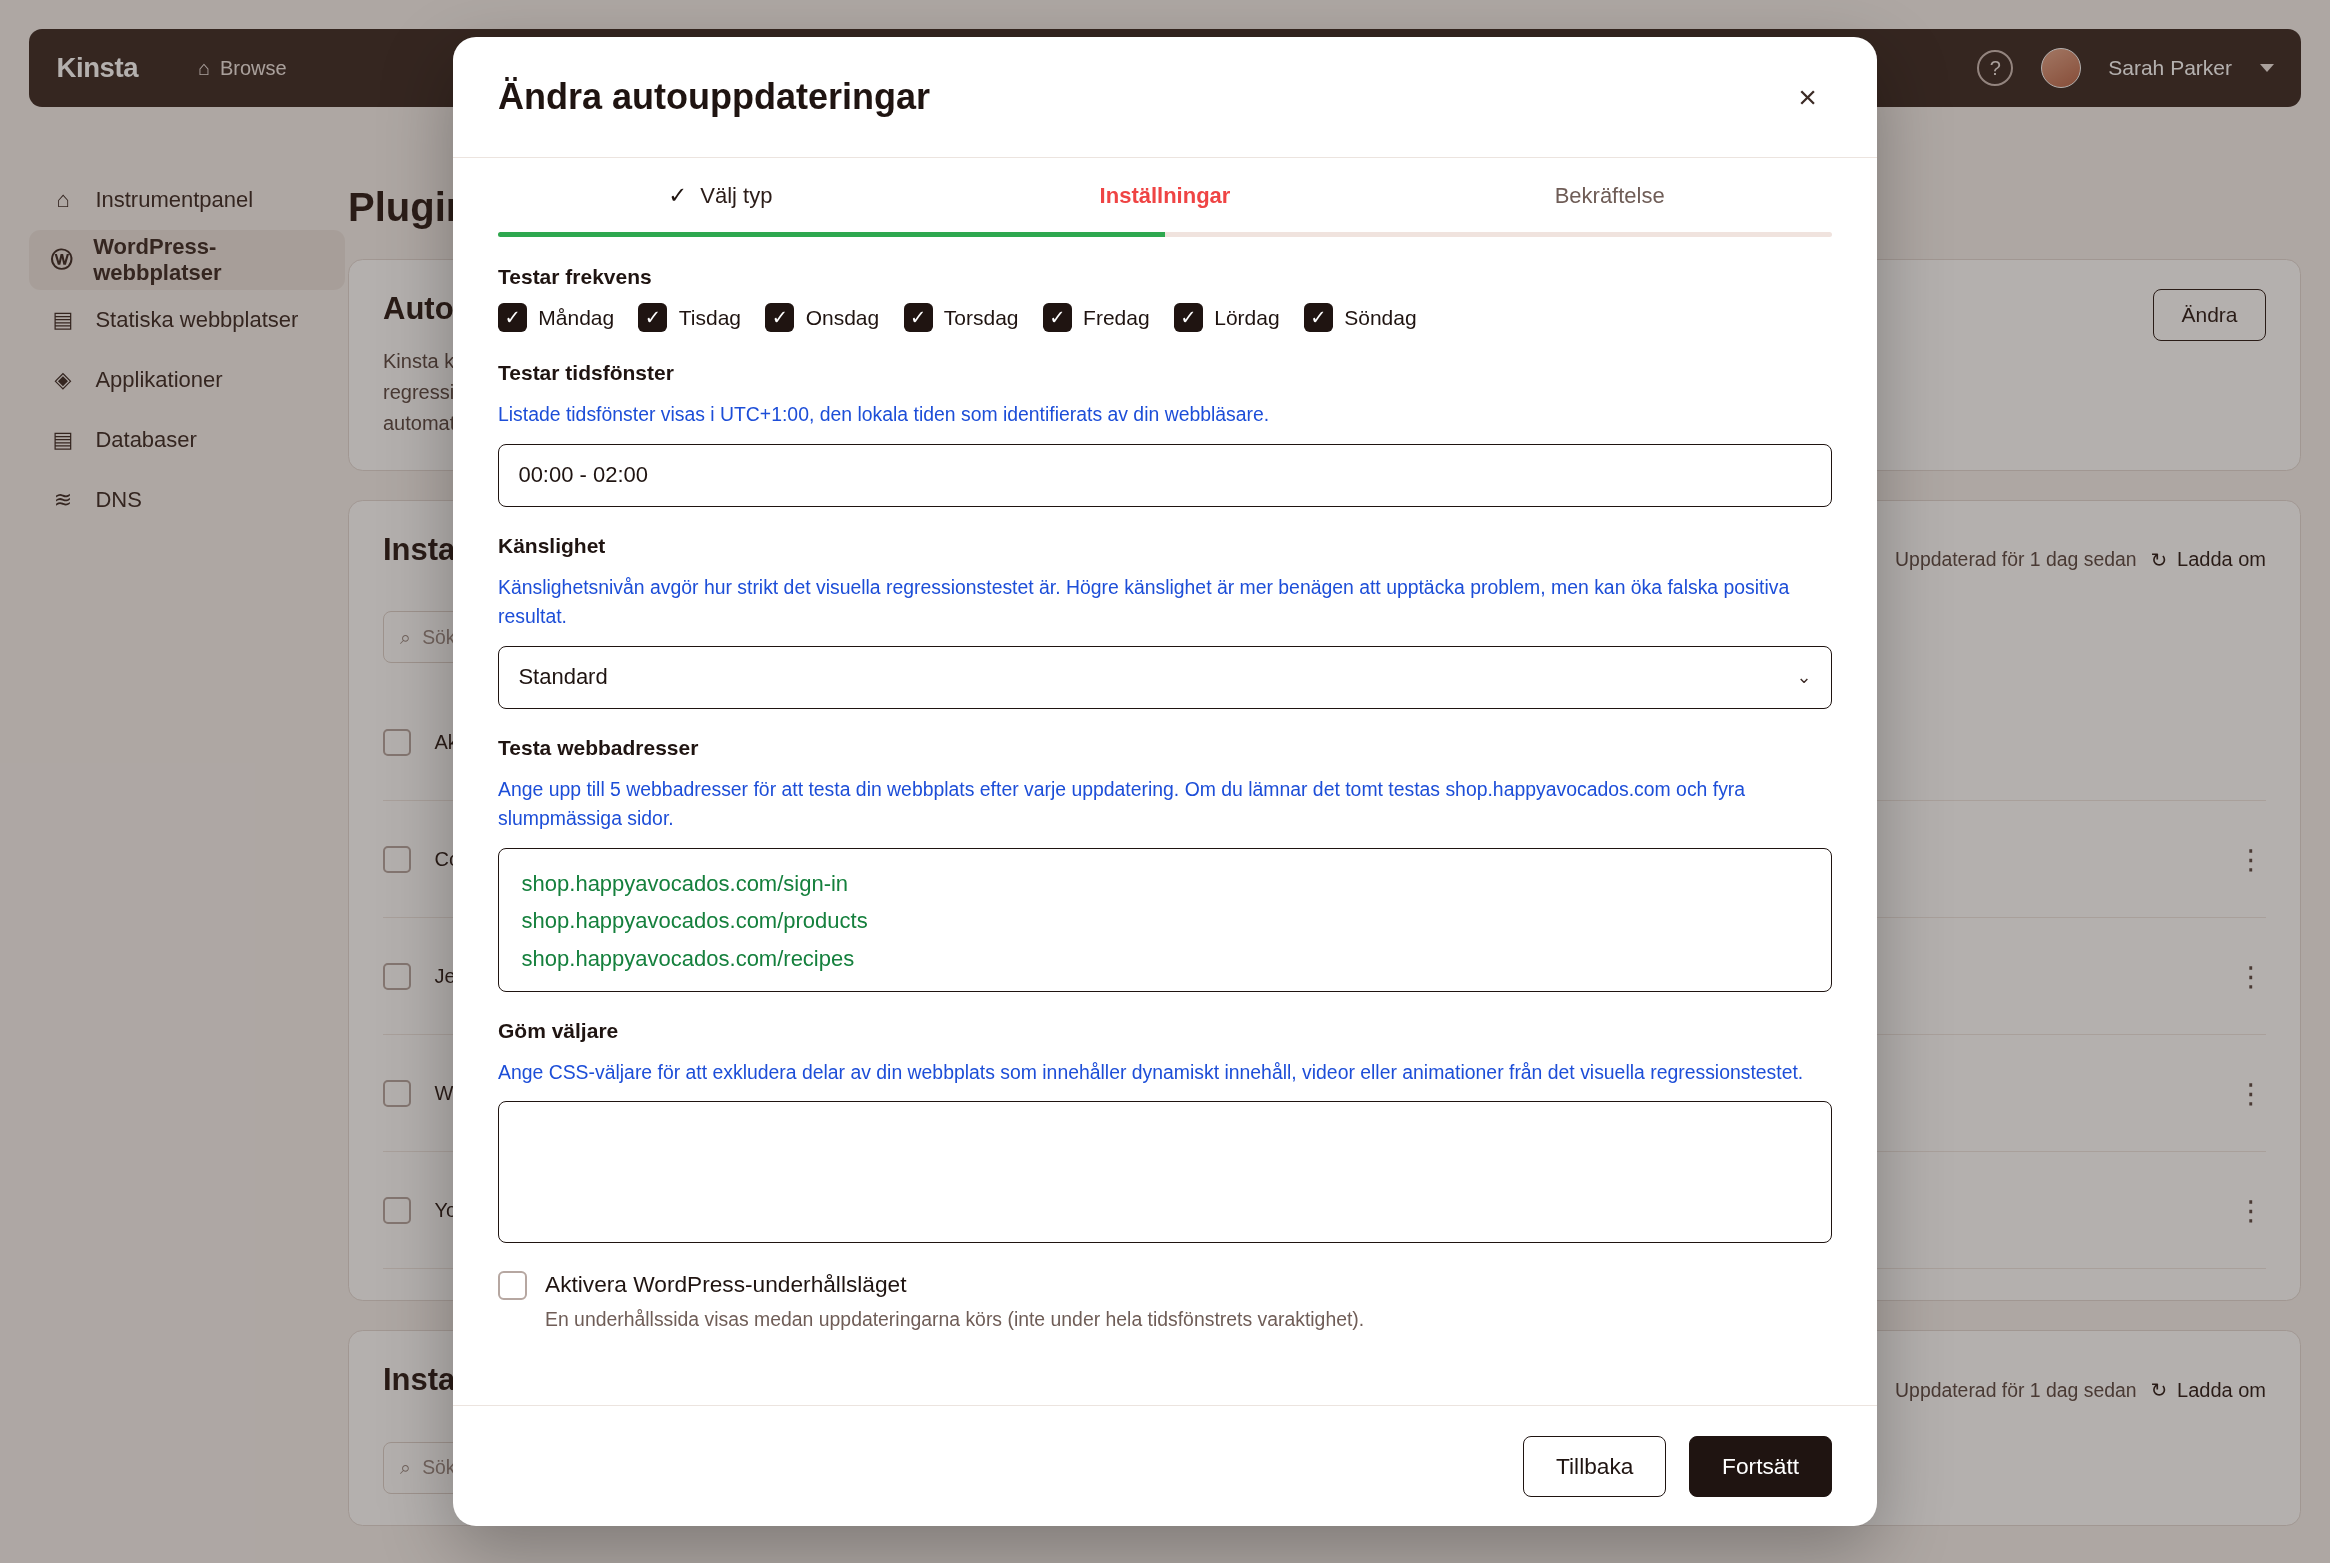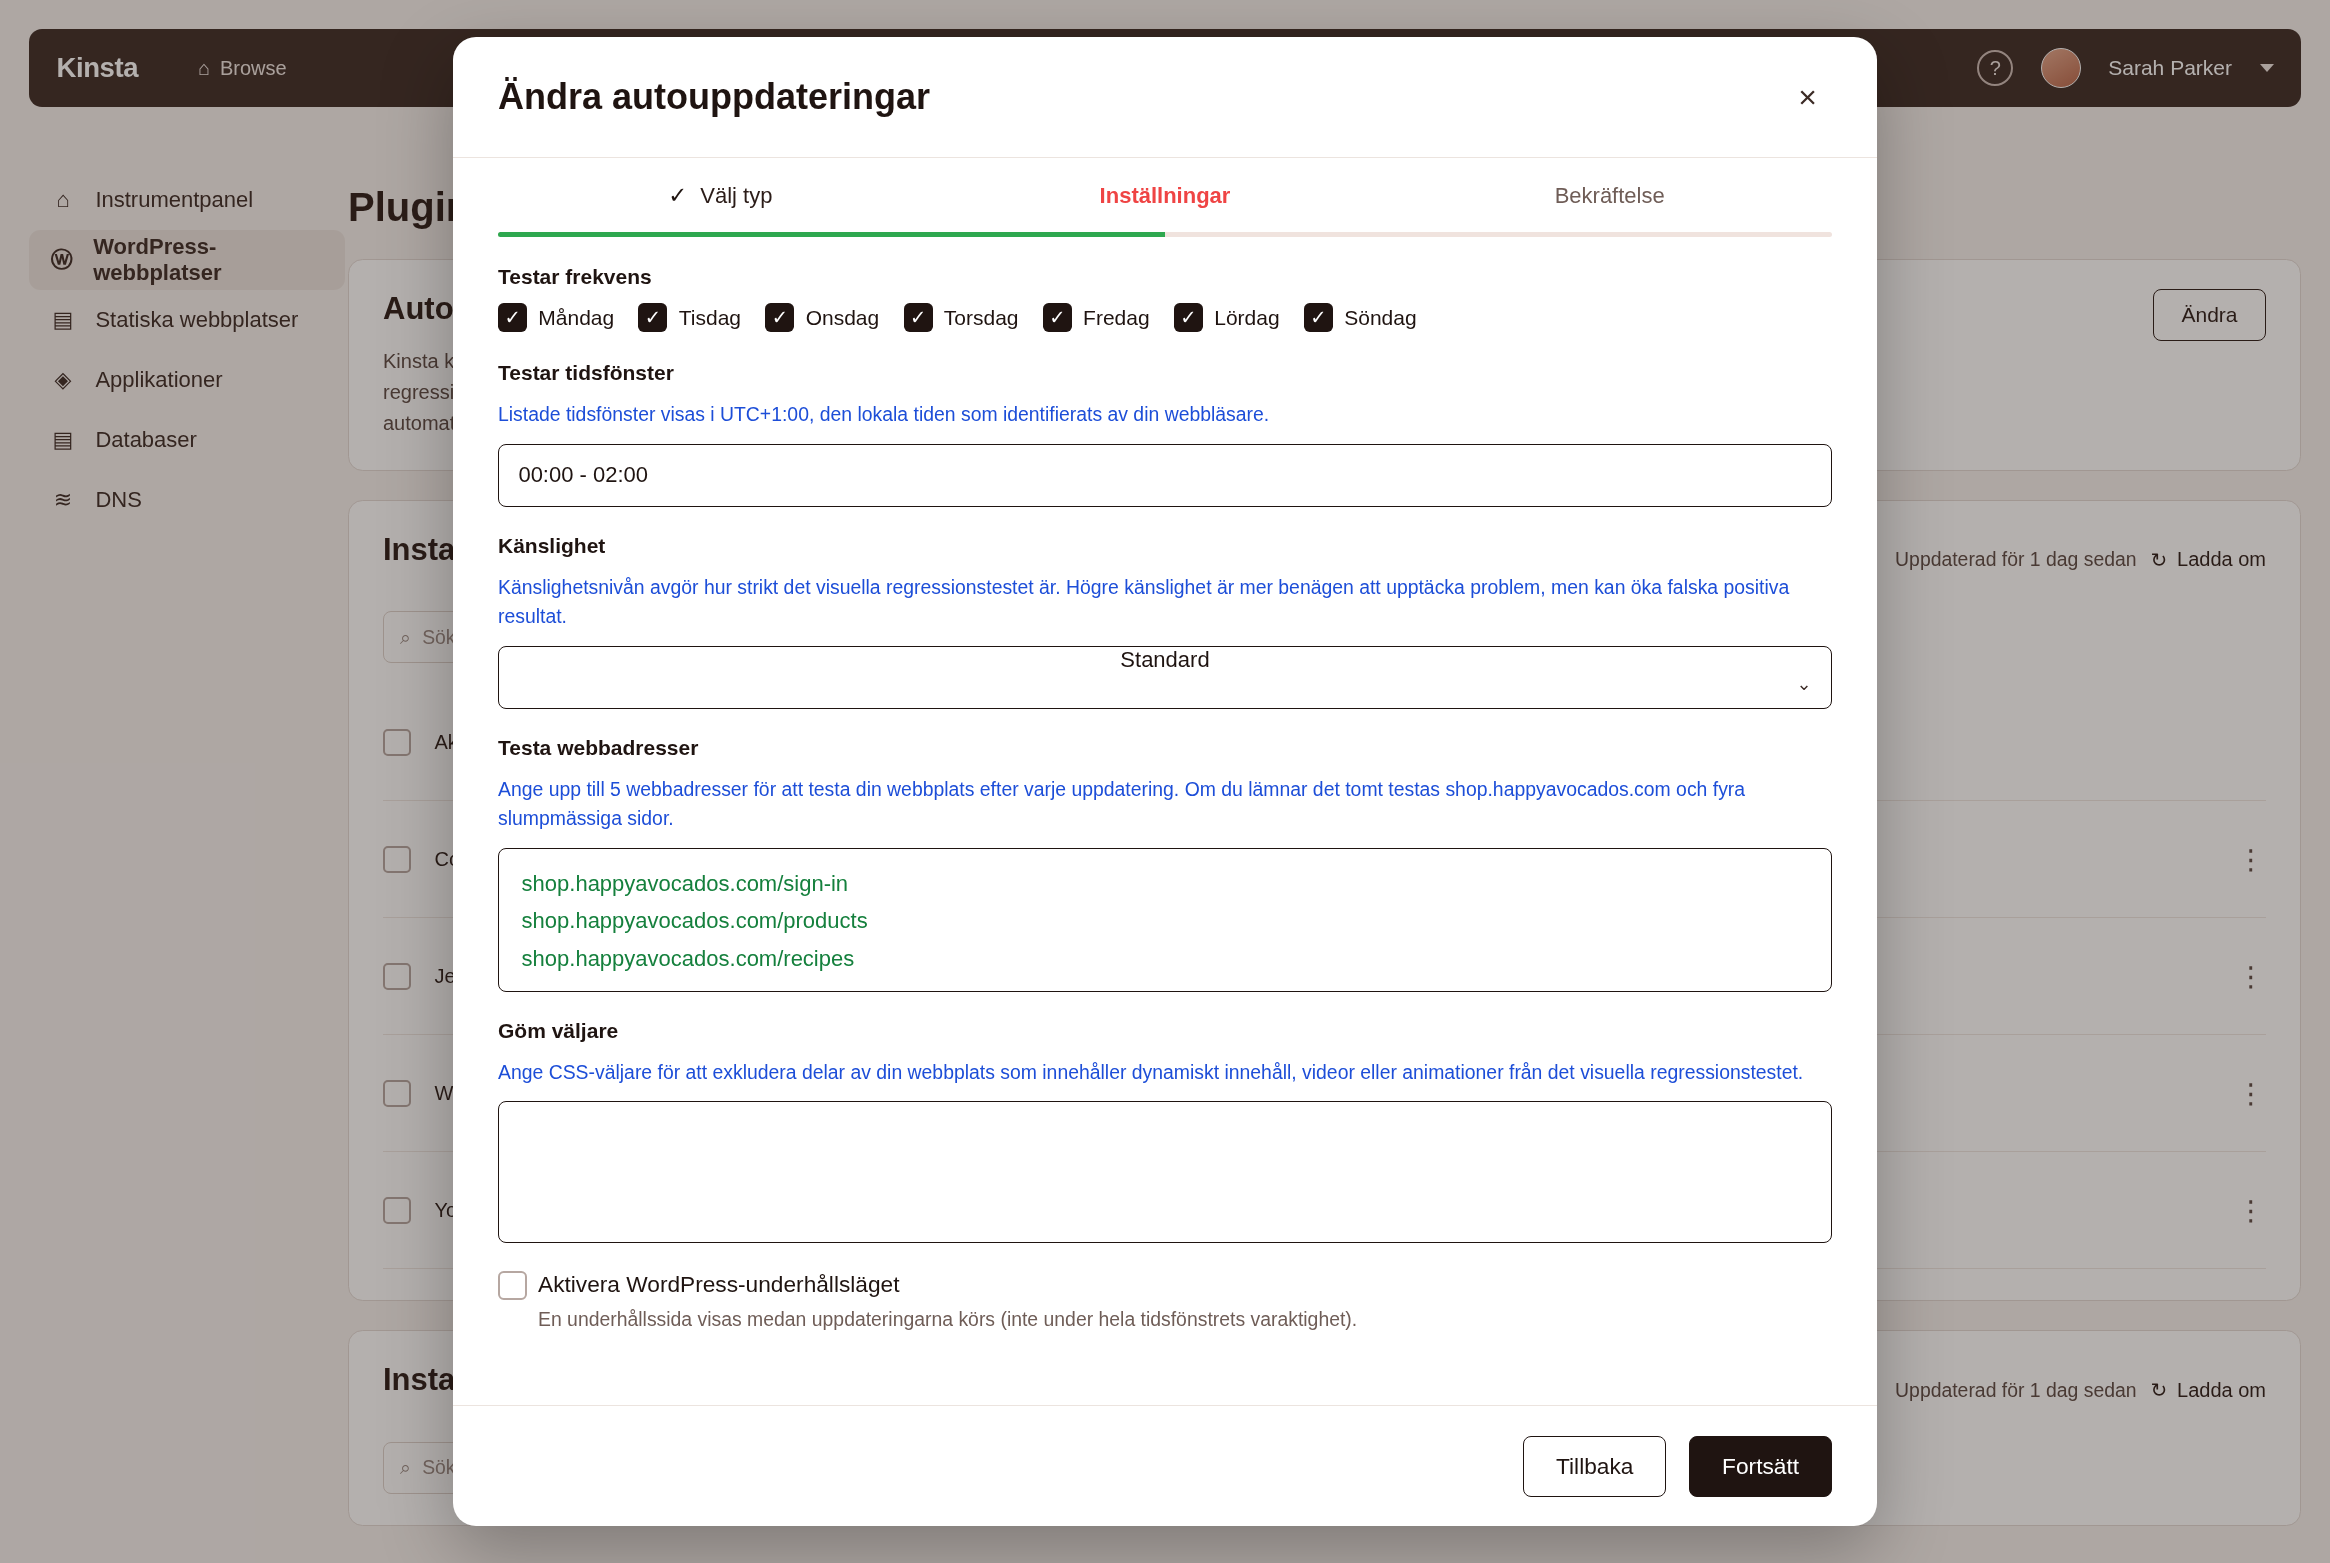--- a/index.html
+++ b/index.html
@@ -208,35 +208,34 @@
     height: 63px; border: 1.6px solid #1f1411; border-radius: 8px;
     display: flex; align-items: center; padding: 0 19.4px;
     font-size: 22px; color: #1f1411; background: #fff;
     margin-bottom: 27.5px;
   }
   .select-field {
     height: 63px; border: 1.6px solid #1f1411; border-radius: 8px;
     display: flex; align-items: center; padding: 0 19.4px;
     font-size: 22px; color: #1f1411; background: #fff;
     margin-bottom: 27.5px;
-    flex-direction: column;
   }
   .select-field .chev { margin-left: auto; font-size: 18px; color: #3c2b26; }
 
   .textarea-box {
     border: 1.6px solid #1f1411; border-radius: 8px;
     background: #fff; padding: 16px 19.4px 11.3px 19.4px;
     margin-bottom: 27.5px;
     overflow: hidden;
   }
   .textarea-box.urls { height: 144px; }
   .textarea-box.selectors { height: 142px; }
   .url-line { font-size: 22px; color: #15803d; line-height: 1.72; padding-left: 3.2px; }
 
-  .maint-row { display: flex; gap: 11px; align-items: flex-start; margin-top: 8px; }
+  .maint-row { display: flex; gap: 18px; align-items: flex-start; margin-top: 8px; }
   .maint-title { font-size: 22.7px; color: #1f1411; }
   .maint-help { font-size: 19.4px; color: #6f5d57; margin-top: 9.7px; }
 
   .modal-foot {
     flex: none; height: 121px;
     border-top: 1.6px solid #ece4df;
     display: flex; align-items: center; justify-content: flex-end;
     gap: 22.7px; padding: 0 45px;
   }
   .btn-secondary {

